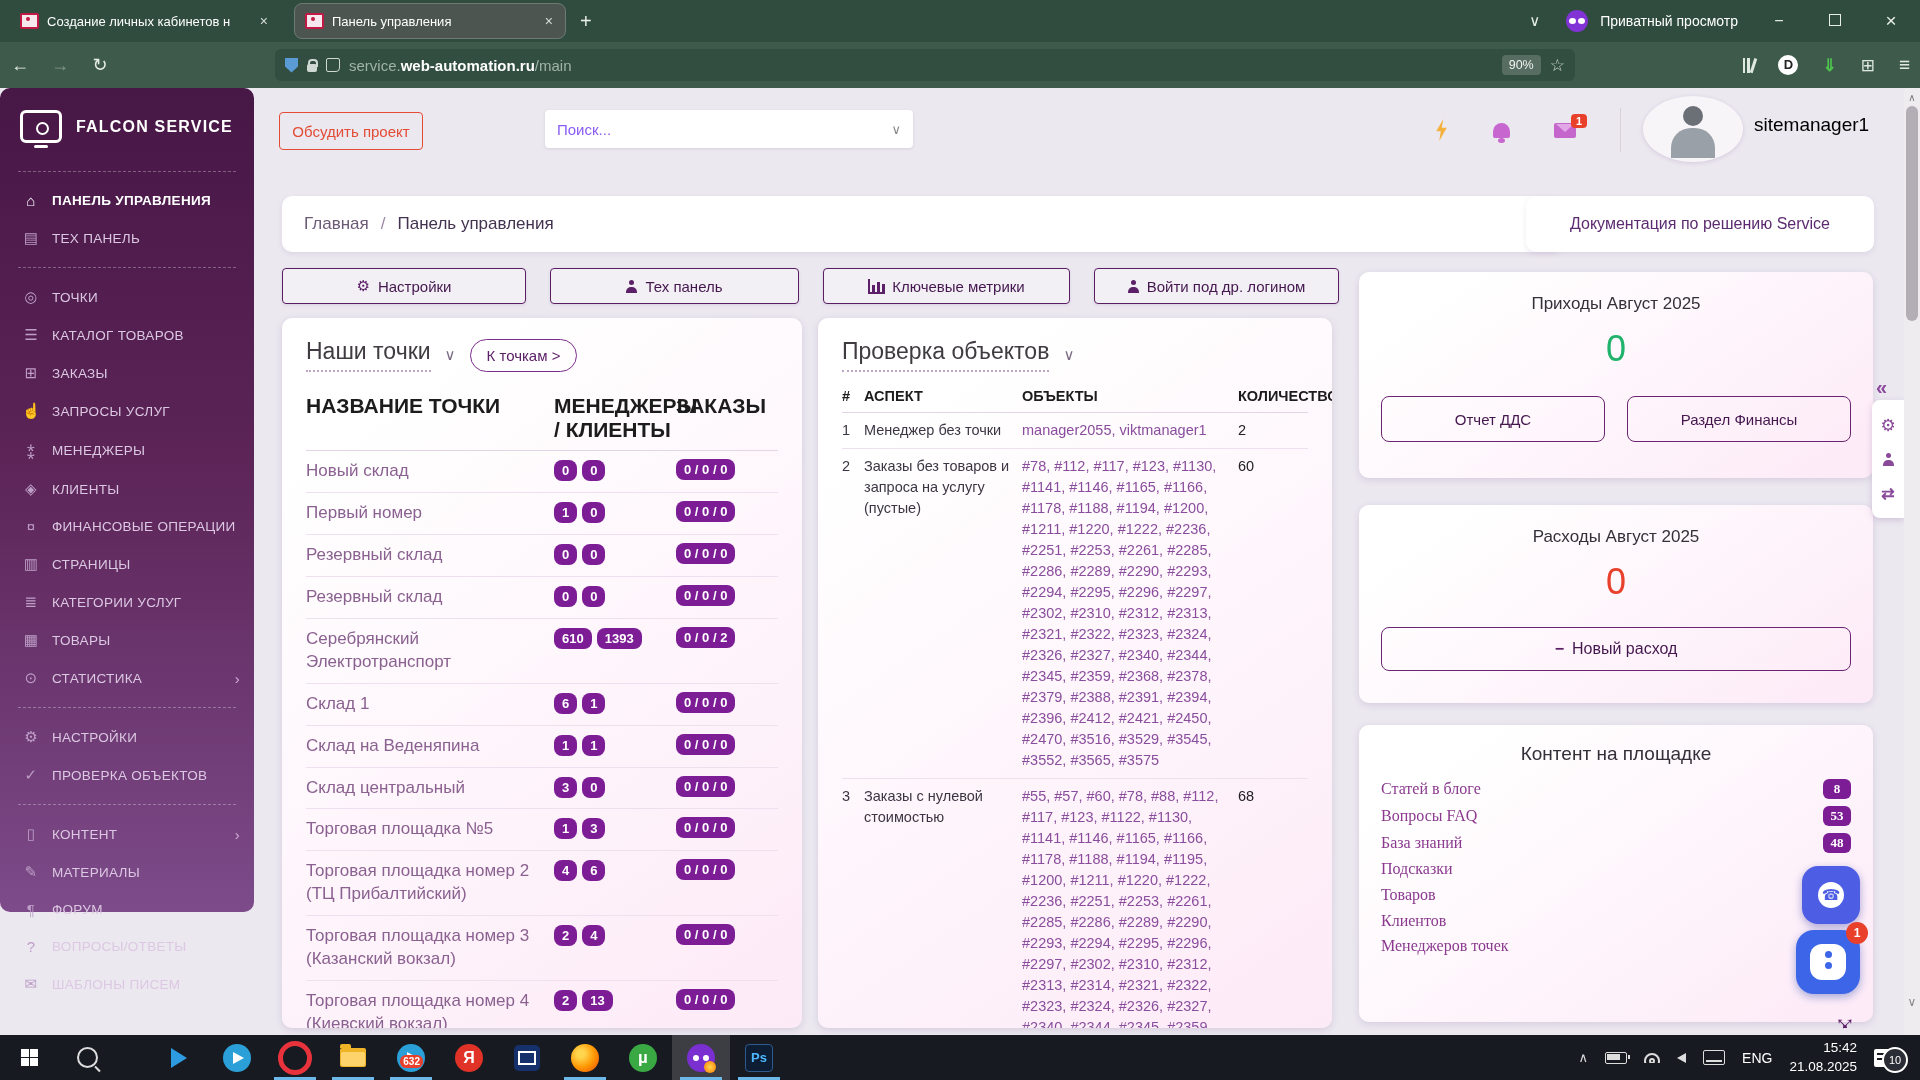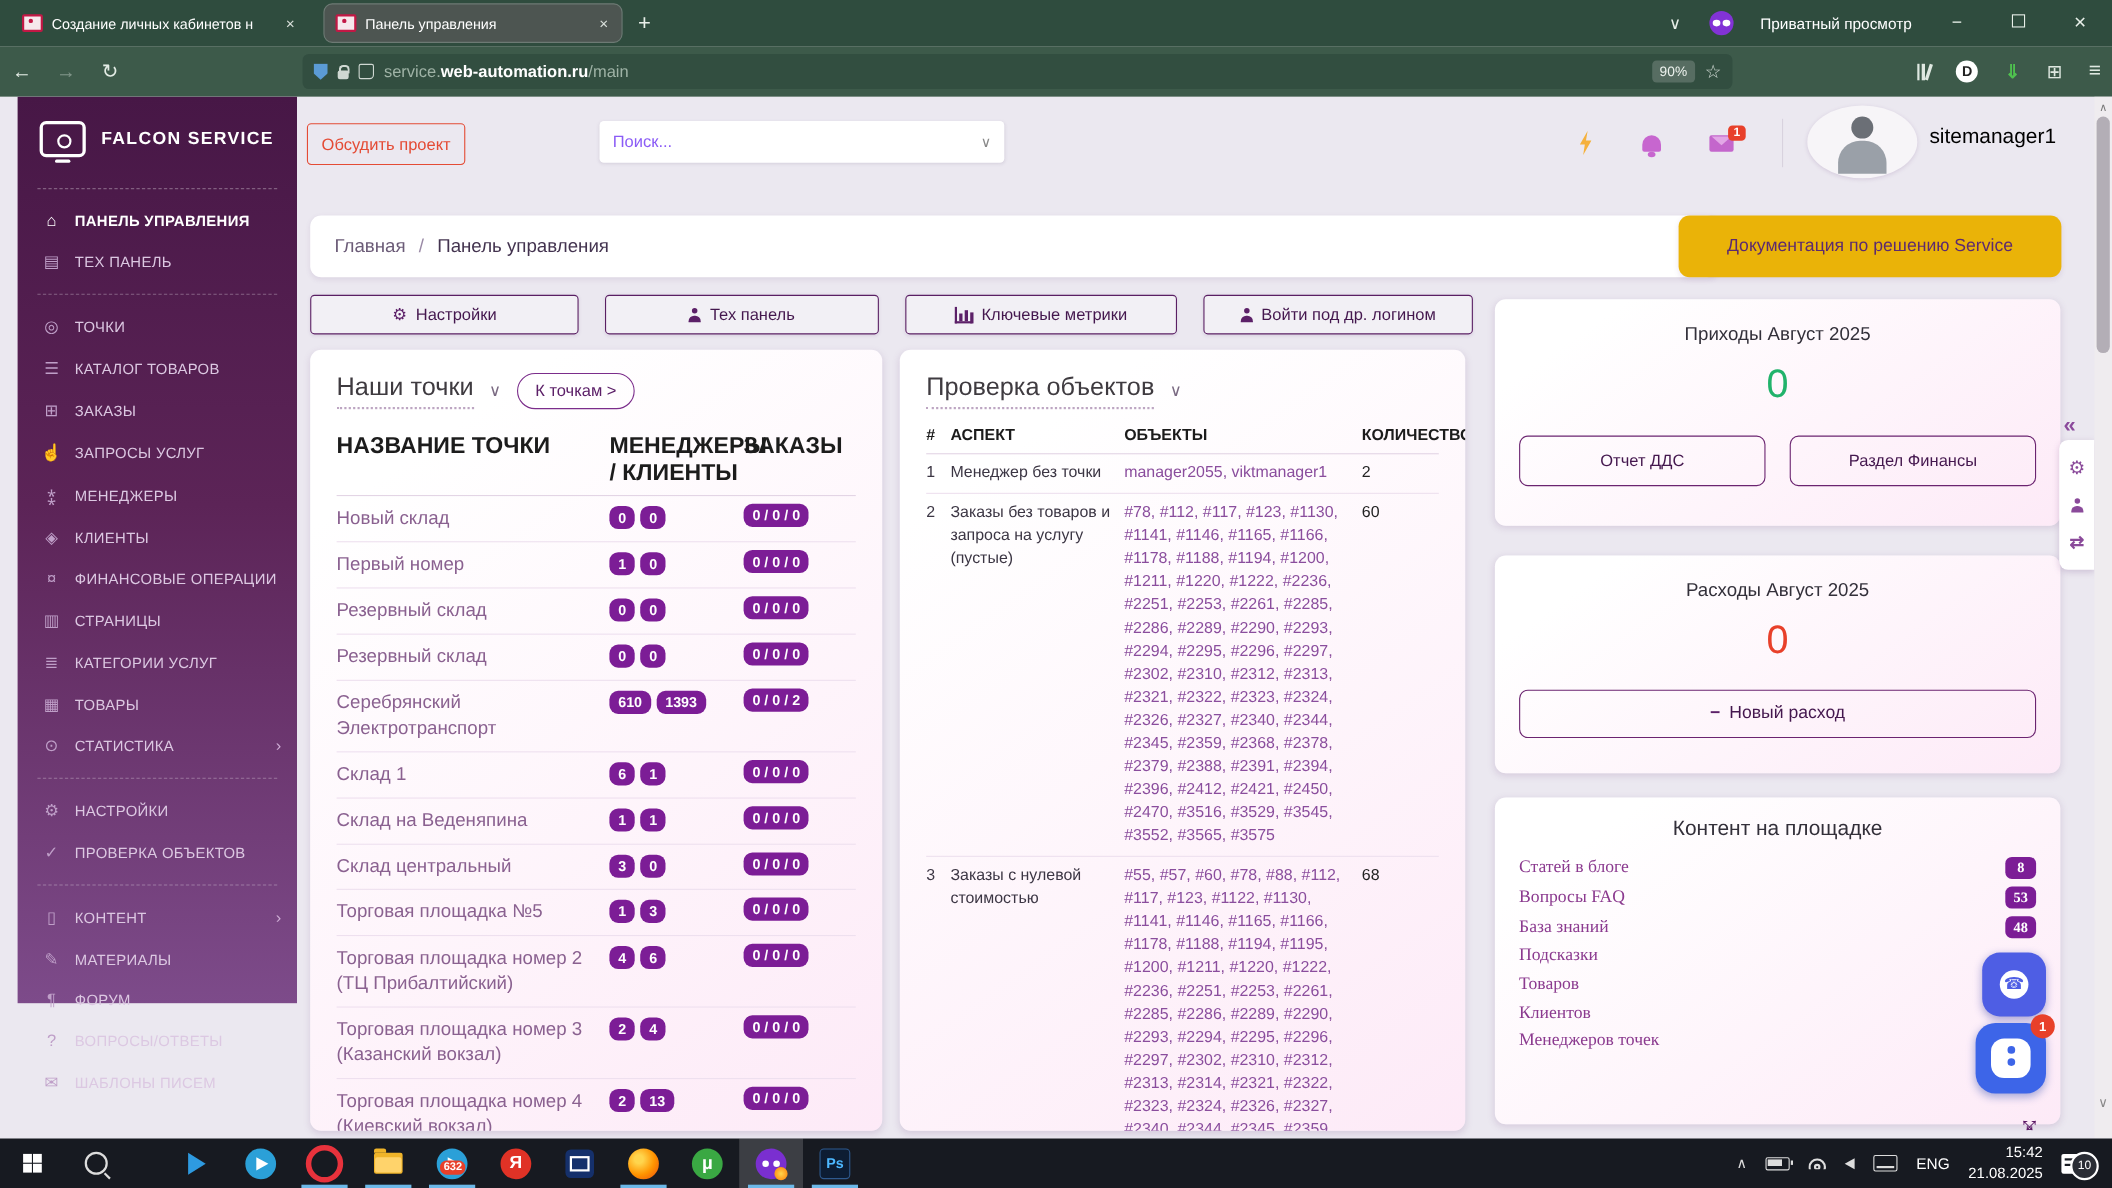--- a/index.html
+++ b/index.html
@@ -8,21 +8,21 @@
   .tabbar{position:absolute;left:0;top:0;width:1920px;height:42px;background:#2f4c3e;display:flex;align-items:center;}
   .tab{display:flex;align-items:center;gap:8px;height:34px;padding:0 10px;color:#fff;font-size:13px;max-width:260px;}
   .tab.inactive{margin-left:10px;width:250px;}
   .tab.active{margin-left:14px;width:250px;background:#4d5551;border:1px solid #6d7a74;border-radius:8px;}
   .tab .title{white-space:nowrap;overflow:hidden;flex:1;}
   .tab .x{color:#d7ded9;font-size:14px;padding:0 2px;}
   .favicon{width:15px;height:12px;border:2px solid #c21845;border-radius:2px;background:#f6e8ec;position:relative;flex:none;}
   .favicon:after{content:'';position:absolute;left:4px;top:2px;width:4px;height:4px;border-radius:50%;background:#c21845;}
   .newtab{color:#e8efe9;font-size:20px;margin-left:14px;}
   .tabbar-right{position:absolute;right:0;top:0;height:42px;display:flex;align-items:center;gap:26px;padding-right:14px;color:#e8efe9;}
-  .private-pill{display:flex;align-items:center;gap:24px;font-size:14px;color:#fff;}
+  .private-pill{display:flex;align-items:center;gap:12px;font-size:14px;color:#fff;}
   .mask-circ{width:22px;height:22px;border-radius:50%;background:#8233d6;position:relative;}
   .mask-circ:before,.mask-circ:after{content:'';position:absolute;top:8px;width:7px;height:6px;border-radius:50%;background:#fff;}
   .mask-circ:before{left:3px}.mask-circ:after{right:3px}
   .winbtn{font-size:16px;color:#e8efe9;width:30px;text-align:center;}
   .restore-sq{width:10px;height:10px;border:1.5px solid #e8efe9;display:inline-block;}
   .toolbar{position:absolute;left:0;top:42px;width:1920px;height:46px;background:#3d5a4a;display:flex;align-items:center;}
   .navbtn{color:#e3ece5;font-size:18px;width:40px;text-align:center;}
   .navbtn.dim{opacity:.4}
   .urlfield{position:absolute;left:275px;top:7px;width:1280px;height:32px;background:#324e40;border-radius:6px;display:flex;align-items:center;padding:0 10px;gap:9px;}
   .shield{width:13px;height:15px;background:#5b9bd5;clip-path:polygon(0 0,100% 0,100% 60%,50% 100%,0 60%);flex:none;}
@@ -37,21 +37,21 @@
   .books{display:flex;gap:2px;align-items:flex-end;height:16px;}
   .books i{display:block;width:2.5px;height:15px;background:#dfe8e1;}
   .books i:last-child{transform:rotate(18deg);}
   .dcirc{width:20px;height:20px;border-radius:50%;background:#fff;color:#222;font-size:13px;font-weight:bold;text-align:center;line-height:20px;}
   .dl{color:#4fc24f;font-size:17px;font-weight:bold;}
   .ext{font-size:17px;}
   .burger{font-size:19px;}
   
   .content{position:absolute;left:0;top:88px;width:1920px;height:947px;background:#ebe8f0;}
   
-  .sidebar{position:absolute;left:16px;top:0;width:254px;height:824px;background:linear-gradient(180deg,#471746 0%,#5c2457 45%,#7d4b8a 100%);color:#dcc8e2;}
+  .sidebar{position:absolute;left:0;top:0;width:254px;height:824px;background:linear-gradient(180deg,#471746 0%,#5c2457 45%,#7d4b8a 100%);color:#dcc8e2;border-radius:10px;}
   .brand{display:flex;align-items:center;gap:14px;padding:22px 0 18px 20px;}
   .logo-mon{width:36px;height:27px;border:3px solid #fff;border-radius:6px;position:relative;flex:none;}
   .logo-mon:after{content:'';position:absolute;left:50%;bottom:-8px;width:14px;height:3px;margin-left:-7px;background:#fff;border-radius:2px;}
   .logo-mon i{position:absolute;left:50%;top:50%;width:9px;height:9px;margin:-5px 0 0 -5px;border:2px solid #fff;border-radius:50%;}
   .brand-name{color:#fff;font-size:16px;font-weight:bold;letter-spacing:1.2px;}
   .sb-divider{border-top:1px dashed rgba(255,255,255,.3);margin:10px 18px;}
   .sb-item{display:flex;align-items:center;gap:12px;padding:10px 14px 10px 22px;font-size:13.5px;letter-spacing:.3px;cursor:pointer;}
   .sb-item .ic{width:18px;text-align:center;font-size:15px;color:#bf9fc8;flex:none;}
   .sb-item.active{color:#fff;font-weight:bold;}
   .sb-item.active .ic{color:#fff;}
@@ -71,21 +71,21 @@
   .badge-red{position:absolute;top:-9px;right:-11px;background:#e8402a;color:#fff;font-size:11px;font-weight:bold;border-radius:4px;padding:1px 5px;}
   .vdiv{width:1px;height:44px;background:#d8d2de;}
   .avatar{position:absolute;left:1389px;top:8px;width:100px;height:66px;background:#f7f5f8;border-radius:50%;box-shadow:0 1px 4px rgba(120,80,140,.2);overflow:hidden;}
   .avatar .head{position:absolute;left:50%;top:10px;width:20px;height:20px;margin-left:-10px;border-radius:50%;background:#6b6f76;}
   .avatar .body{position:absolute;left:50%;top:32px;width:44px;height:30px;margin-left:-22px;border-radius:20px 20px 0 0;background:#9aa0a8;}
   .username{position:absolute;left:1500px;top:26px;font-size:19px;color:#000000;}
   .breadcrumb{position:absolute;left:28px;top:108px;width:1236px;height:56px;background:#fff;border-radius:10px;box-shadow:0 2px 5px rgba(120,80,140,.12);display:flex;align-items:center;padding:0 22px;gap:12px;font-size:17px;}
   .bc-home{color:#6b5b77;}
   .bc-sep{color:#9a8aa6;}
   .bc-cur{color:#43334f;}
-  .docsbtn{position:absolute;left:1272px;top:108px;width:348px;height:56px;background:#eab308;border-radius:10px;box-shadow:0 2px 5px rgba(120,80,140,.12);display:flex;align-items:center;justify-content:center;font-size:16px;color:#5c2a70;}
+  .docsbtn{position:absolute;left:1272px;top:108px;width:348px;height:56px;background:#ffffff;border-radius:10px;box-shadow:0 2px 5px rgba(120,80,140,.12);display:flex;align-items:center;justify-content:center;font-size:16px;color:#5c2a70;}
   .actions{position:absolute;left:28px;top:180px;display:flex;gap:24px;}
   .abtn{height:34px;border:1px solid #5a1f63;border-radius:4px;display:flex;align-items:center;justify-content:center;gap:8px;font-size:15px;color:#44174e;background:rgba(255,255,255,.35);box-shadow:0 1px 3px rgba(120,80,140,.15);}
   .abtn .g{color:#5c2068;font-size:15px;}
   .icon-person{width:11px;height:13px;position:relative;display:inline-block;}
   .icon-person:before{content:'';position:absolute;left:50%;top:0;width:5px;height:5px;margin-left:-2.5px;border-radius:50%;background:#5c2068;}
   .icon-person:after{content:'';position:absolute;left:0;bottom:0;width:11px;height:6px;border-radius:5px 5px 0 0;background:#5c2068;}
   .icon-bars{width:14px;height:13px;border-left:2px solid #5c2068;border-bottom:2px solid #5c2068;position:relative;display:inline-block;}
   .icon-bars:before{content:'';position:absolute;left:2px;bottom:0;width:2.5px;height:7px;background:#5c2068;}
   .icon-bars:after{content:'';position:absolute;left:7px;bottom:0;width:2.5px;height:10px;background:#5c2068;box-shadow:5px 2px 0 #5c2068;}
   .card{background:linear-gradient(145deg,#ffffff 15%,#fdeaf7 100%);border-radius:10px;box-shadow:0 2px 7px rgba(120,80,140,.18);}

